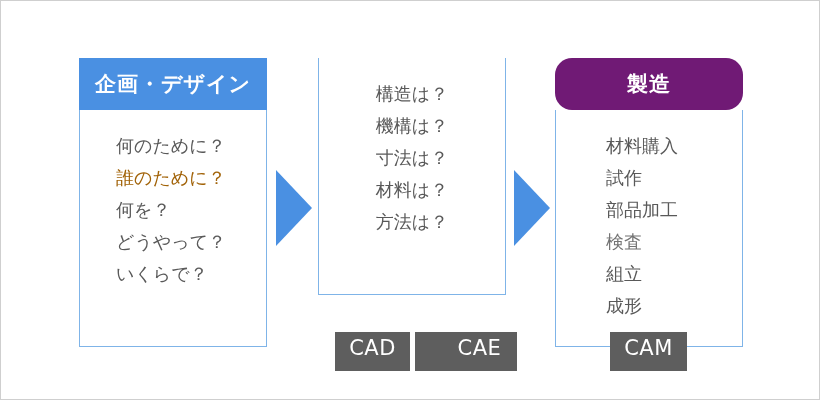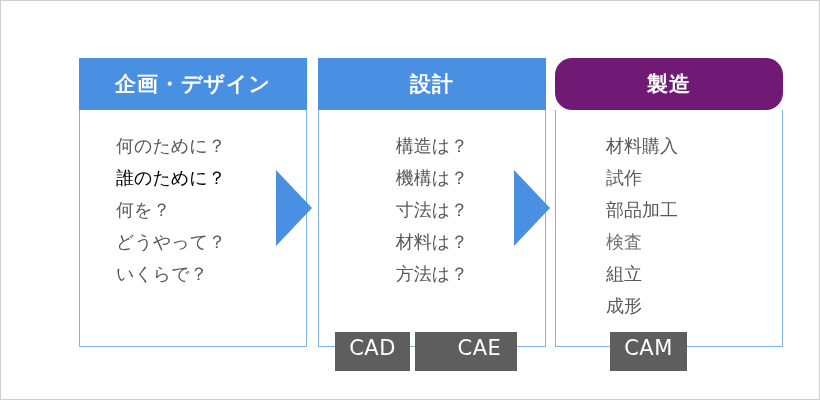--- a/index.html
+++ b/index.html
@@ -19,21 +19,21 @@
     width: 820px;
     height: 400px;
     box-sizing: border-box;
     border: 1px solid #cfcfcf;
     background: #ffffff;
   }
 
   
   .column {
     position: absolute;
-    width: 228px;
+    width: 188px;
     top: 57px;
   }
 
   .col-header {
     height: 52px;
     line-height: 52px;
     text-align: center;
     color: #ffffff;
     font-size: 21px;
     font-weight: bold;
@@ -109,30 +109,29 @@
 </head>
 <body>
 
 <div id="canvas" style="border-color: rgb(207, 207, 207);">
 
   <div class="column" id="column-1">
     <div class="col-header" style="background: rgb(74, 144, 226);">企画・デザイン</div>
     <div class="col-body" style="border-color: rgb(127, 180, 232);">
       <div class="items-indent">
         <div class="item" style="color: rgb(89, 89, 89);">何のために？</div>
-        <div class="item" style="color: #000000;">誰のために？</div>
+        <div class="item" style="color: #a16207;">誰のために？</div>
         <div class="item" style="color: rgb(89, 89, 89);">何を？</div>
         <div class="item" style="color: rgb(89, 89, 89);">どうやって？</div>
         <div class="item" style="color: rgb(89, 89, 89);">いくらで？</div>
       </div>
     </div>
   </div>
 
   <div class="column" id="column-2">
-    <div class="col-header" style="background: rgb(74, 144, 226);">設計</div>
     <div class="col-body" style="border-color: rgb(127, 180, 232);">
       <div class="items-centered">
         <div class="item" style="color: rgb(89, 89, 89);">構造は？</div>
         <div class="item" style="color: rgb(89, 89, 89);">機構は？</div>
         <div class="item" style="color: rgb(89, 89, 89);">寸法は？</div>
         <div class="item" style="color: rgb(89, 89, 89);">材料は？</div>
         <div class="item" style="color: rgb(89, 89, 89);">方法は？</div>
       </div>
     </div>
   </div>

